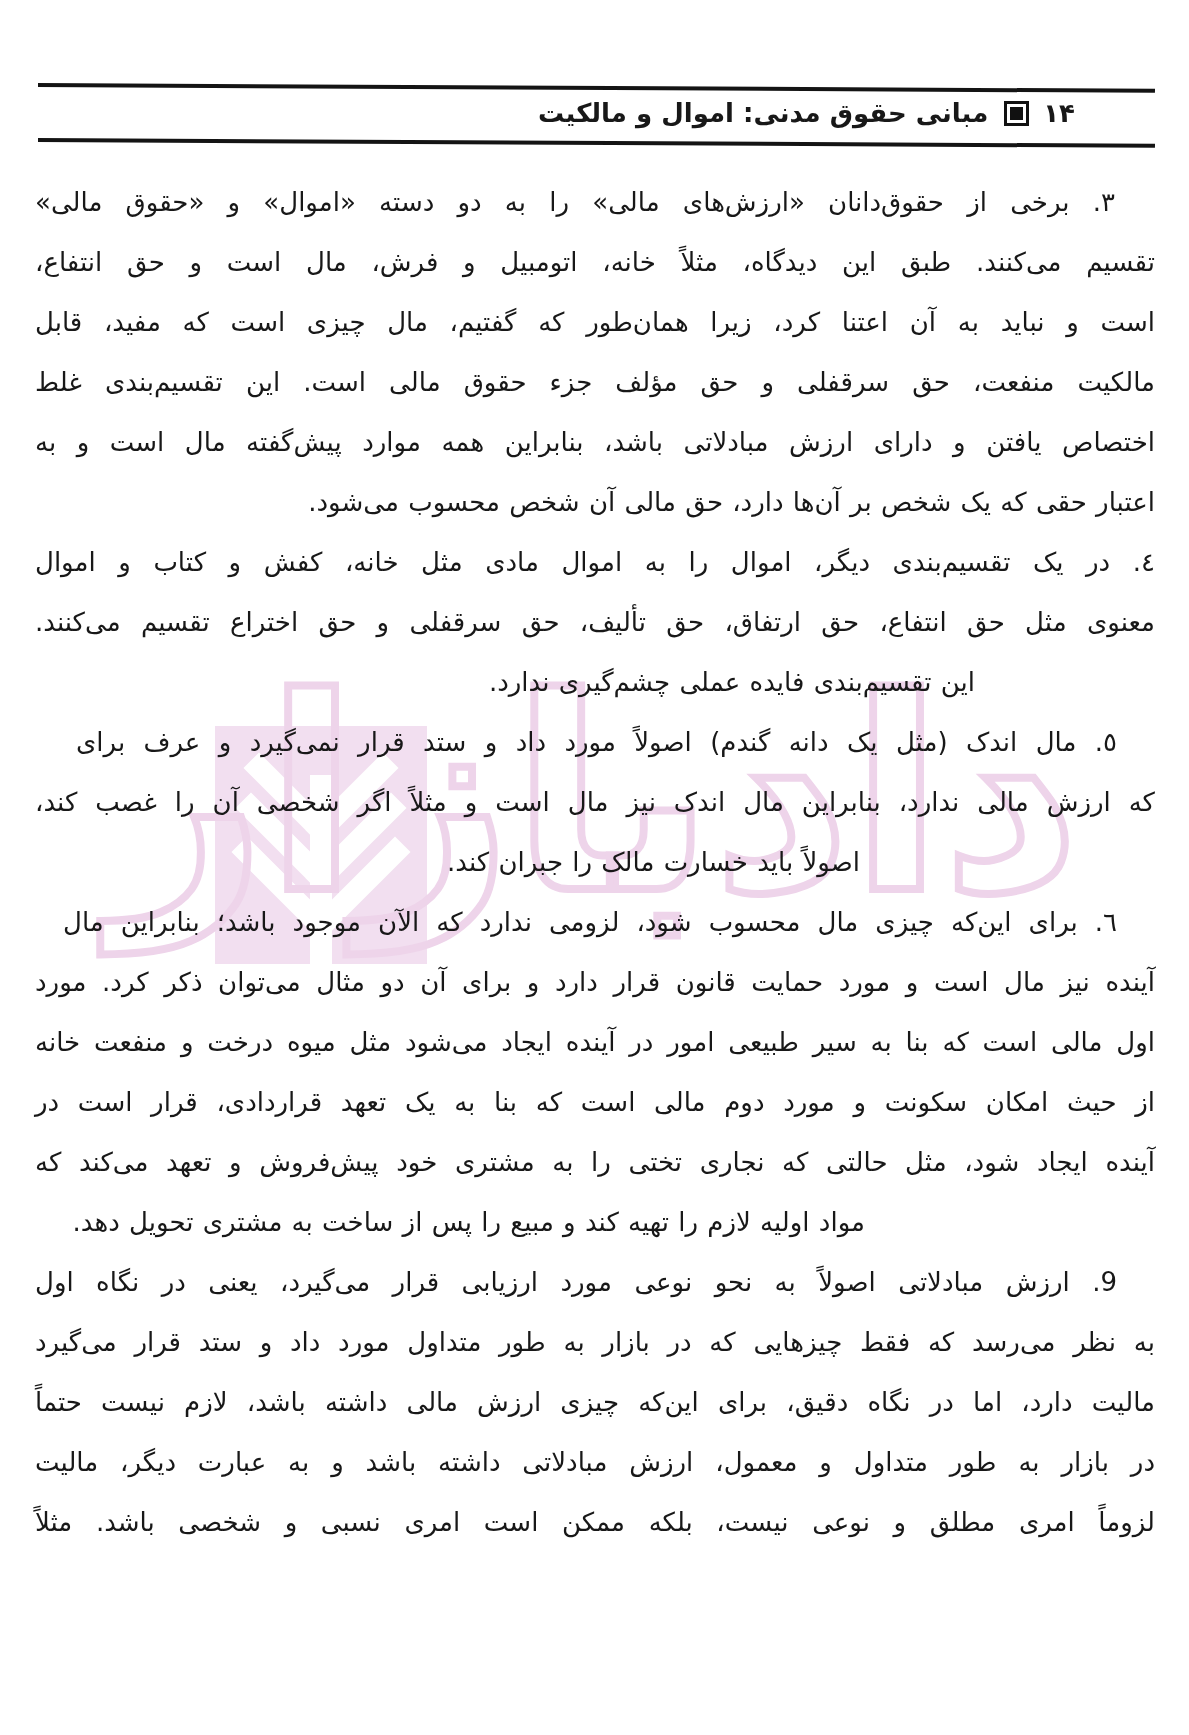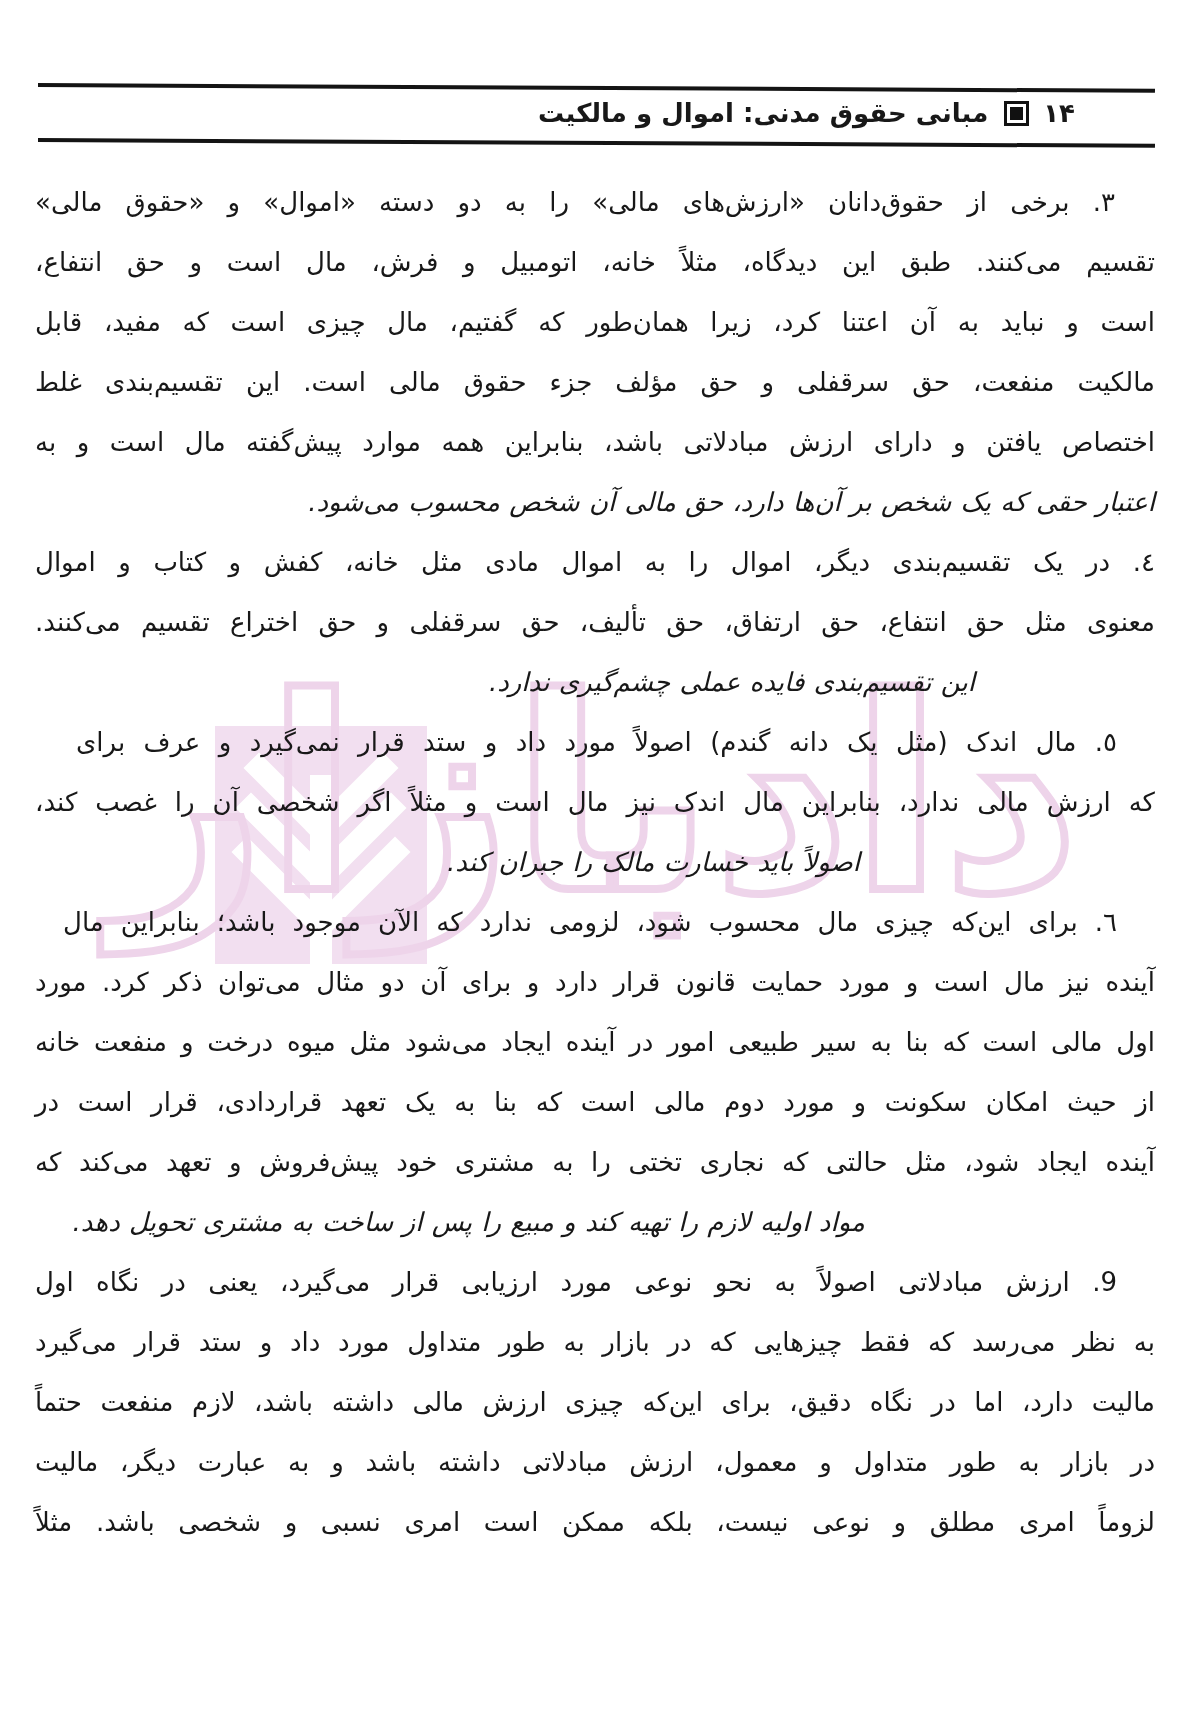--- a/index.html
+++ b/index.html
@@ -99,21 +99,20 @@
     height: 60px;
     line-height: 60px;
     text-align: justify;
     text-align-last: justify;
     -moz-text-align-last: justify;
     word-spacing: 1px;
   }
   .line-end {
     text-align: right;
     text-align-last: right;
-    font-style: italic;
     -moz-text-align-last: right;
   }
 </style>
 </head>
 <body>
 
 <div class="page">
 
   <div class="rule rule-top"></div>
 
@@ -167,19 +166,19 @@
         <div class="line" style="padding-right: 38px; margin-left: 28px;">٦. برای این‌که چیزی مال محسوب شود، لزومی ندارد که الآن موجود باشد؛ بنابراین مال</div>
         <div class="line">آینده نیز مال است و مورد حمایت قانون قرار دارد و برای آن دو مثال می‌توان ذکر کرد. مورد</div>
         <div class="line">اول مالی است که بنا به سیر طبیعی امور در آینده ایجاد می‌شود مثل میوه درخت و منفعت خانه</div>
         <div class="line">از حیث امکان سکونت و مورد دوم مالی است که بنا به یک تعهد قراردادی، قرار است در</div>
         <div class="line">آینده ایجاد شود، مثل حالتی که نجاری تختی را به مشتری خود پیش‌فروش و تعهد می‌کند که</div>
         <div class="line line-end" style="padding-right: 290px;">مواد اولیه لازم را تهیه کند و مبیع را پس از ساخت به مشتری تحویل دهد.</div>
       </div>
       <div class="para">
         <div class="line" style="padding-right: 38px;">9. ارزش مبادلاتی اصولاً به نحو نوعی مورد ارزیابی قرار می‌گیرد، یعنی در نگاه اول</div>
         <div class="line">به نظر می‌رسد که فقط چیزهایی که در بازار به طور متداول مورد داد و ستد قرار می‌گیرد</div>
-        <div class="line">مالیت دارد، اما در نگاه دقیق، برای این‌که چیزی ارزش مالی داشته باشد، لازم منفعت حتماً</div>
+        <div class="line">مالیت دارد، اما در نگاه دقیق، برای این‌که چیزی ارزش مالی داشته باشد، لازم نیست حتماً</div>
         <div class="line">در بازار به طور متداول و معمول، ارزش مبادلاتی داشته باشد و به عبارت دیگر، مالیت</div>
         <div class="line">لزوماً امری مطلق و نوعی نیست، بلکه ممکن است امری نسبی و شخصی باشد. مثلاً</div>
       </div>
     </div>
 
 </div>
 
 </body></html>

